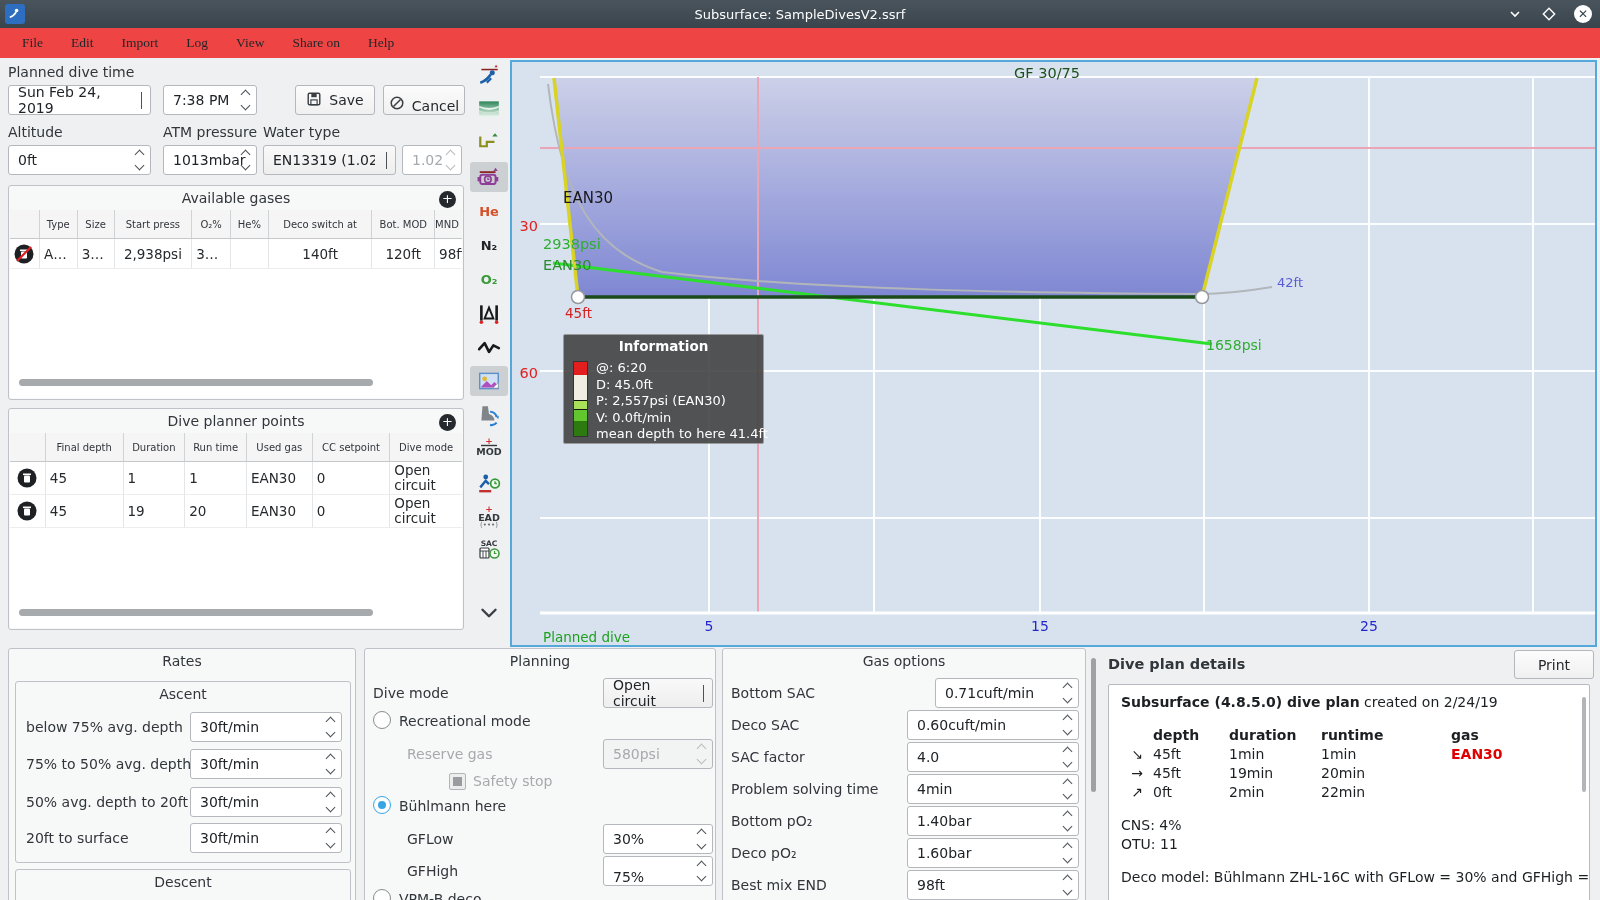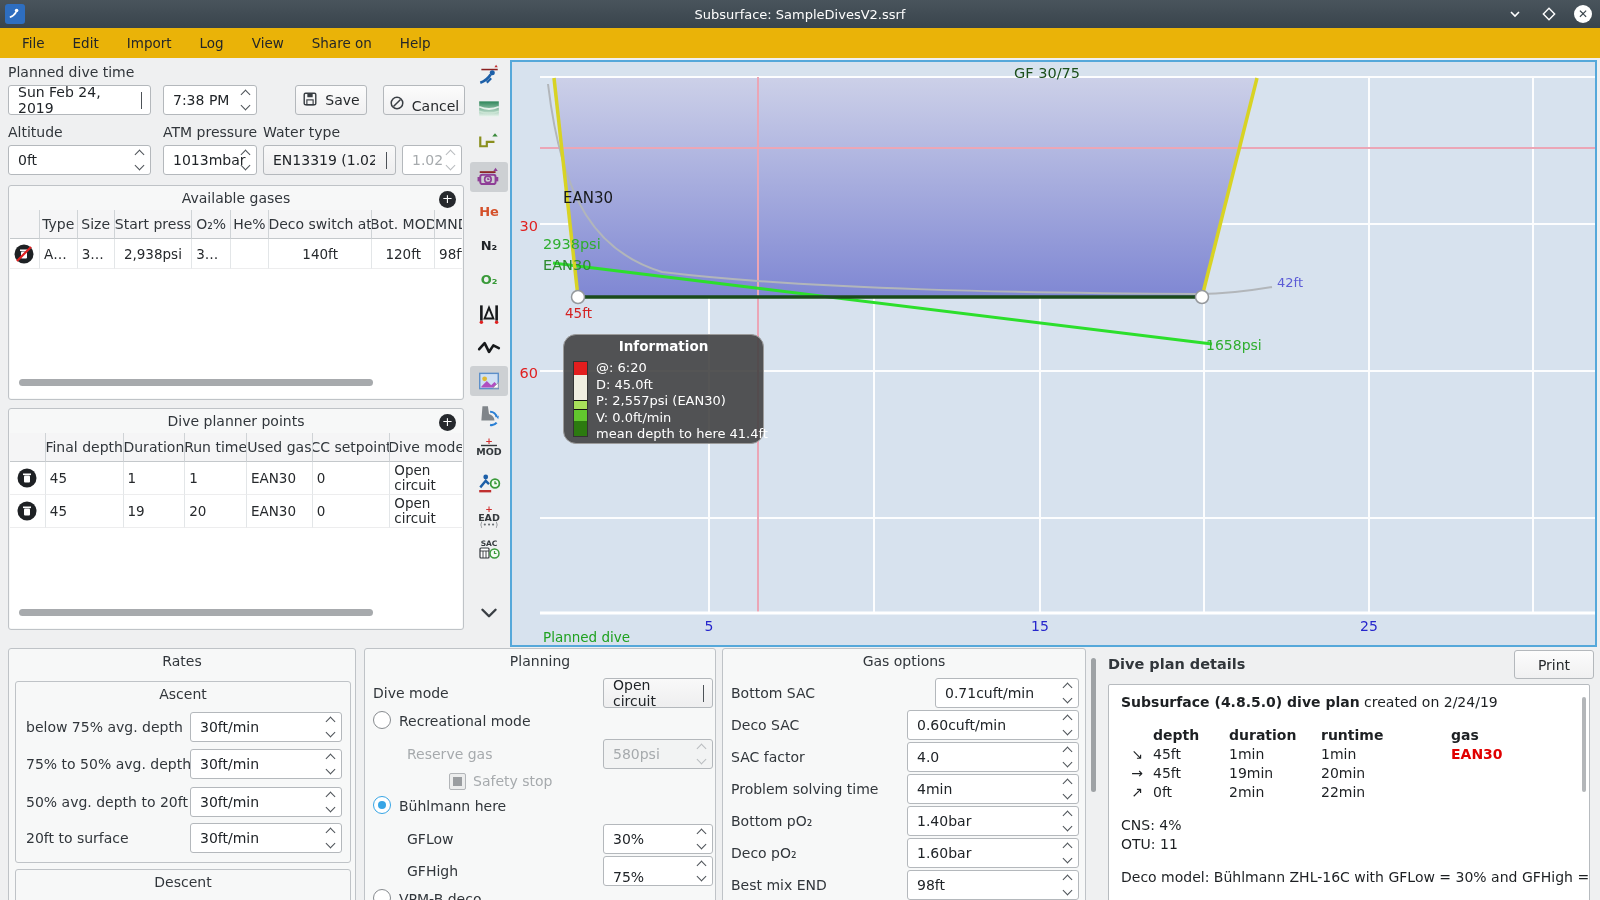--- a/index.html
+++ b/index.html
@@ -10,22 +10,22 @@
   .titlebar { position:absolute; left:0; top:0; width:1600px; height:28px;
     background:linear-gradient(#49545c,#39444c); display:flex; align-items:center; }
   .titlebar .appicon { width:20px; height:20px; margin-left:5px; border-radius:3px; background:#2e6ec0;
     display:flex; align-items:center; justify-content:center; }
   .titlebar .wtitle { position:absolute; left:0; right:0; text-align:center; color:#fdfdfd; font-size:13px; }
   .win-controls { position:absolute; right:8px; top:0; height:28px; display:flex; align-items:center; gap:16px; }
   .win-controls .wc { color:#fff; width:18px; height:18px; display:flex; align-items:center; justify-content:center; cursor:default; }
   .wc-close { background:#fff; border-radius:50%; color:#39444c !important; font-weight:bold; font-size:12px; }
 
   
-  .menubar { position:absolute; left:0; top:28px; width:1600px; height:30px; background:#eab308;
-    display:flex; align-items:center; padding-left:8px; }
+  .menubar { position:absolute; left:0; top:28px; width:1600px; height:30px; background:#ef4444;
+    display:flex; align-items:center; padding-left:8px;font-family:Liberation Serif, serif; }
   .menubar .mi { padding:4px 14px; font-size:13.5px; color:#232629; }
 
   
   .lbl { font-size:14px; color:#31363b; }
   .input, .select, .spin { position:absolute; background:#fff; border:1px solid #b4b8bc; border-radius:3px;
     height:30px; display:flex; align-items:center; padding:0 24px 0 9px; font-size:14px; color:#202428; }
   .spin .arrows { position:absolute; right:7px; top:50%; transform:translateY(-50%); display:flex; flex-direction:column; gap:4px; }
   .chev { width:7px; height:7px; border-right:1.6px solid #4d5257; border-bottom:1.6px solid #4d5257; }
   .chev.up { transform:rotate(-135deg); }
   .chev.down { transform:rotate(45deg); }
@@ -37,40 +37,40 @@
     font-size:14px; color:#26292c; }
 
   
   .groupbox { position:absolute; border:1px solid #bfc3c7; border-radius:3px; background:#f7f8f8; }
   .gb-title { text-align:center; font-size:14px; color:#31363b; padding:4px 0 3px; }
   .plusbtn { position:absolute; right:7px; top:5px; width:17px; height:17px; border-radius:50%;
     background:#26292d; color:#fff; font-size:13px; line-height:15px; text-align:center; }
   .tblwrap { position:absolute; left:1px; right:1px; top:24px; bottom:1px; background:#fff; overflow:hidden; }
   .trow { display:flex; }
   .thead .tcell { background:#f5f5f6; border-bottom:1px solid #c4c8cb; border-right:1px solid #cfd3d6;
-    font-size:14px; color:#31363b; display:flex; align-items:center; justify-content:center;
+    font-size:10px; color:#31363b; display:flex; align-items:center; justify-content:center;
     height:29px; overflow:hidden; white-space:nowrap; }
   .tbody .tcell { border-right:1px solid #e3e6e8; border-bottom:1px solid #ededee; font-size:13.5px;
     display:flex; align-items:center; padding:0 4px; overflow:hidden; white-space:nowrap; }
   .tbody .tcell.ctr { justify-content:center; }
   .trashbtn { width:22px; height:22px; position:relative; margin:auto; }
   .hscroll { position:absolute; height:7px; border-radius:3.5px; background:#a7aaad; }
 
   
   .side-toolbar { position:absolute; left:466px; top:60px; width:46px; display:flex; flex-direction:column; align-items:center; }
   .tbtn { width:38px; height:30px; display:flex; align-items:center; justify-content:center; margin-bottom:4px; border-radius:3px; }
   .tbtn.sel { background:#cdd0d3; }
   .tbtn .tb-txt { font-size:13px; font-weight:bold; }
 
   
   .chart { position:absolute; left:510px; top:60px; width:1087px; height:587px;
     border:2px solid #55a8da; background:#d7e2ee; }
   .chart svg { position:absolute; left:0; top:0; }
   .tooltip { position:absolute; left:51px; top:272px; width:201px; height:110px;
-    background:rgba(66,66,66,0.9); border:1px solid #9b9b9b; border-radius:13px; color:#fff; z-index:5; }
+    background:rgba(66,66,66,0.9); border:1px solid #9b9b9b; border-radius:2px; color:#fff; z-index:5; }
   .tooltip .tt-title { text-align:center; font-size:13.5px; font-weight:bold; padding-top:3px; }
   .tt-bar { position:absolute; left:9px; top:26px; width:15px; height:76px; border:1px solid #333; }
   .tt-bar div { width:100%; }
   .tt-lines { position:absolute; left:32px; top:25px; font-size:13px; line-height:16.5px; white-space:nowrap; }
 
   
   .radio { width:18px; height:18px; border-radius:50%; border:1.5px solid #878b8f; background:#fff; position:absolute; }
   .radio.checked { border-color:#37a5e5; }
   .radio.checked::after { content:""; position:absolute; left:3.5px; top:3.5px; width:8px; height:8px; border-radius:50%; background:#37a5e5; }
   .checkbox { width:17px; height:17px; border-radius:2px; border:1.5px solid #b2b5b8; background:#eceded; position:absolute; }
@@ -124,21 +124,21 @@
   <span>Sun Feb 24, 2019</span>
   <span class="arrows"><span class="chev down"></span></span>
 </div>
 <div class="spin" style="left:163px;top:85px;width:94px;">
   <span>7:38 PM</span>
   <span class="arrows">
       <span class="chev up"></span>
       <span class="chev down"></span>
     </span>
 </div>
-<div class="btn" style="left:295px;top:85px;width:72px;height:30px;">
+<div class="btn" style="left:295px;top:85px;width:80px;height:30px;">
   <span><svg width="16" height="16" viewBox="0 0 18 18">
         <rect x="2.5" y="2.5" width="13" height="13" rx="1.5" stroke="#3a3f44" stroke-width="1.6" fill="none"></rect>
         <rect x="6" y="2.5" width="6" height="4.5" fill="#3a3f44"></rect>
         <rect x="5.5" y="10" width="7" height="5.5" stroke="#3a3f44" stroke-width="1.3" fill="none"></rect>
       </svg></span>
   <span>Save</span>
 </div>
 <div class="btn" style="left:383px;top:85px;width:82px;height:30px;align-items:flex-end;">
   <span><svg width="16" height="16" viewBox="0 0 18 18">
         <circle cx="9" cy="9" r="6.5" stroke="#3a3f44" stroke-width="1.7" fill="none"></circle>

